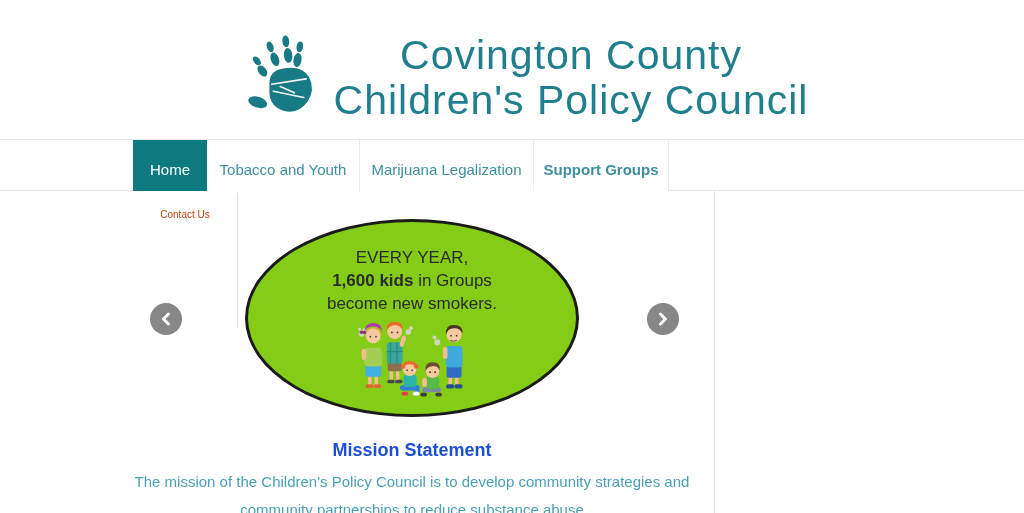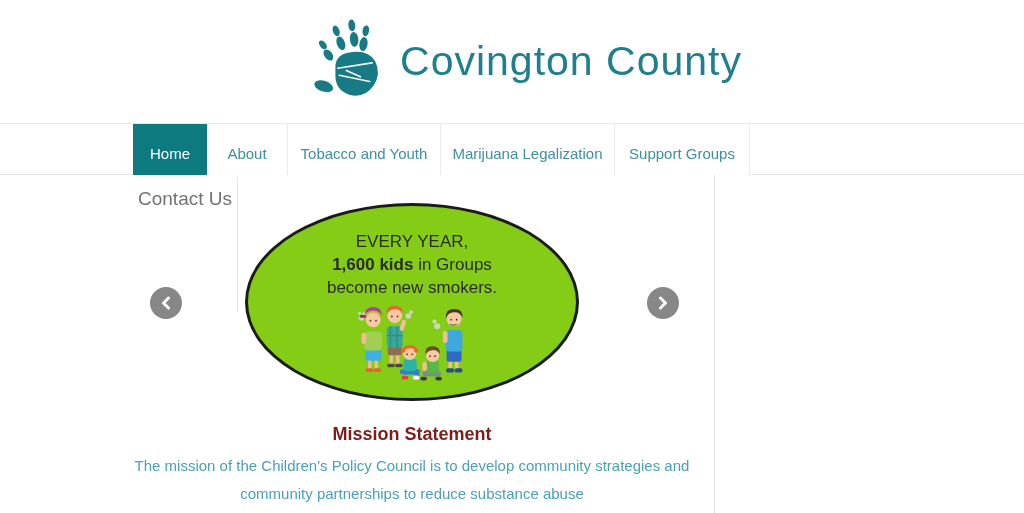--- a/index.html
+++ b/index.html
@@ -8,20 +8,21 @@
     width:1024px; height:513px; overflow:hidden;
     font-family:"Liberation Sans", sans-serif;
     position:relative;
   }
   .page { width:1024px; height:513px; background:#fff; position:relative; }
 
   
   .site-header {
     height:123px; display:flex; justify-content:center;
     background:#fff;
+    margin-top:16px;
   }
   .brand { display:flex; align-items:center; gap:10px; margin-left:30px; }
   .hand-logo { width:78px; height:104px; flex:0 0 auto; }
   .site-title { text-align:center; color:#1f7f8e; line-height:45px;
     font-size:41px; letter-spacing:1px; font-weight:400; }
 
   
   .main-nav { position:relative; }
   .nav-row1 {
     display:flex; margin:0; padding-left:133px; list-style:none;
@@ -30,36 +31,36 @@
   }
   .nav-cell {
     display:flex; align-items:center; justify-content:center;
     height:58px; font-size:15px; color:#3e8fa0; text-decoration:none;
     border-right:1px solid #ececec; background:#fff; cursor:pointer;
   }
   .nav-cell.c0 { width:74px; }
   .nav-cell.c1 { width:81px; }
   .nav-cell.c2 { width:153px; }
   .nav-cell.c3 { width:174px; }
-  .nav-cell.c4 { width:135px; }
+  .nav-cell.c4 { width:135px;font-weight:bold; }
   .nav-cell.c5 { width:105px; }
   .nav-cell.active {
     background:#0d7a80; color:#ffffff; position:relative; border-right:none;
   }
   .nav-cell.active::after {
     content:""; position:absolute; left:0; right:0; bottom:-5px; height:5px;
     background:#0d7a80; z-index:2;
   }
 
   
   .below-nav { position:relative; height:338px; background:#fff; }
   .contact-cell {
     position:absolute; left:133px; top:0; width:104px; height:47px;
     display:flex; align-items:center; justify-content:center;
-    font-size:19px; color:#737373; text-decoration:none; background:#fff;
+    font-size:10px; color:#c2410c; text-decoration:none; background:#fff;
     cursor:pointer; z-index:3;
   }
   .contact-divider {
     position:absolute; left:237px; top:2px; width:1px; height:135px;
     background:#e3e3e3; z-index:3;
   }
   .main-col {
     margin-left:110px; width:605px; min-height:338px;
     border-right:1px solid #e3e3e3; padding-top:28px; position:relative;
   }
@@ -79,21 +80,21 @@
     position:absolute; top:84px; width:32px; height:32px; border-radius:50%;
     background:#7d7d7d; border:none; cursor:pointer; padding:0;
     display:flex; align-items:center; justify-content:center; opacity:.92;
   }
   .nav-arrow.prev { left:40px; }
   .nav-arrow.next { right:35px; }
   .nav-arrow svg { width:14px; height:14px; display:block; }
 
   
   .mission-heading {
-    margin-top:23px; text-align:center; color:#7f1d1d;
+    margin-top:23px; text-align:center; color:#1d4ed8;
     font-size:18px; font-weight:700;
   }
   .mission-paragraph {
     margin:7px auto 0; max-width:566px; text-align:center;
     color:#4aa1b5; font-size:15px; line-height:28px; font-weight:400;
   }
 </style>
 </head>
 <body>
 
@@ -119,28 +120,28 @@
         </g>
 
         <g stroke="#ffffff" stroke-width="2.2" fill="none" opacity="0.95" stroke-linecap="round">
           <path d="M33,63 L77,56"></path>
           <path d="M35,72 L74,80"></path>
           <path d="M44,66 L62,74"></path>
         </g>
       </svg>
       <h1 class="site-title">
         <div>Covington County</div>
+        <div>Children's Policy Council</div>
       </h1>
     </div>
   </header>
 
   <nav class="main-nav">
     <div class="nav-row1">
       <a class="nav-cell c0 active">Home</a>
-      <a class="nav-cell c1">About</a>
       <a class="nav-cell c2">Tobacco and Youth</a>
       <a class="nav-cell c3">Marijuana Legalization</a>
       <a class="nav-cell c4">Support Groups</a>
     </div>
   </nav>
 
   <div class="below-nav">
 
     <a class="contact-cell">Contact Us</a>
     <div class="contact-divider"></div>

